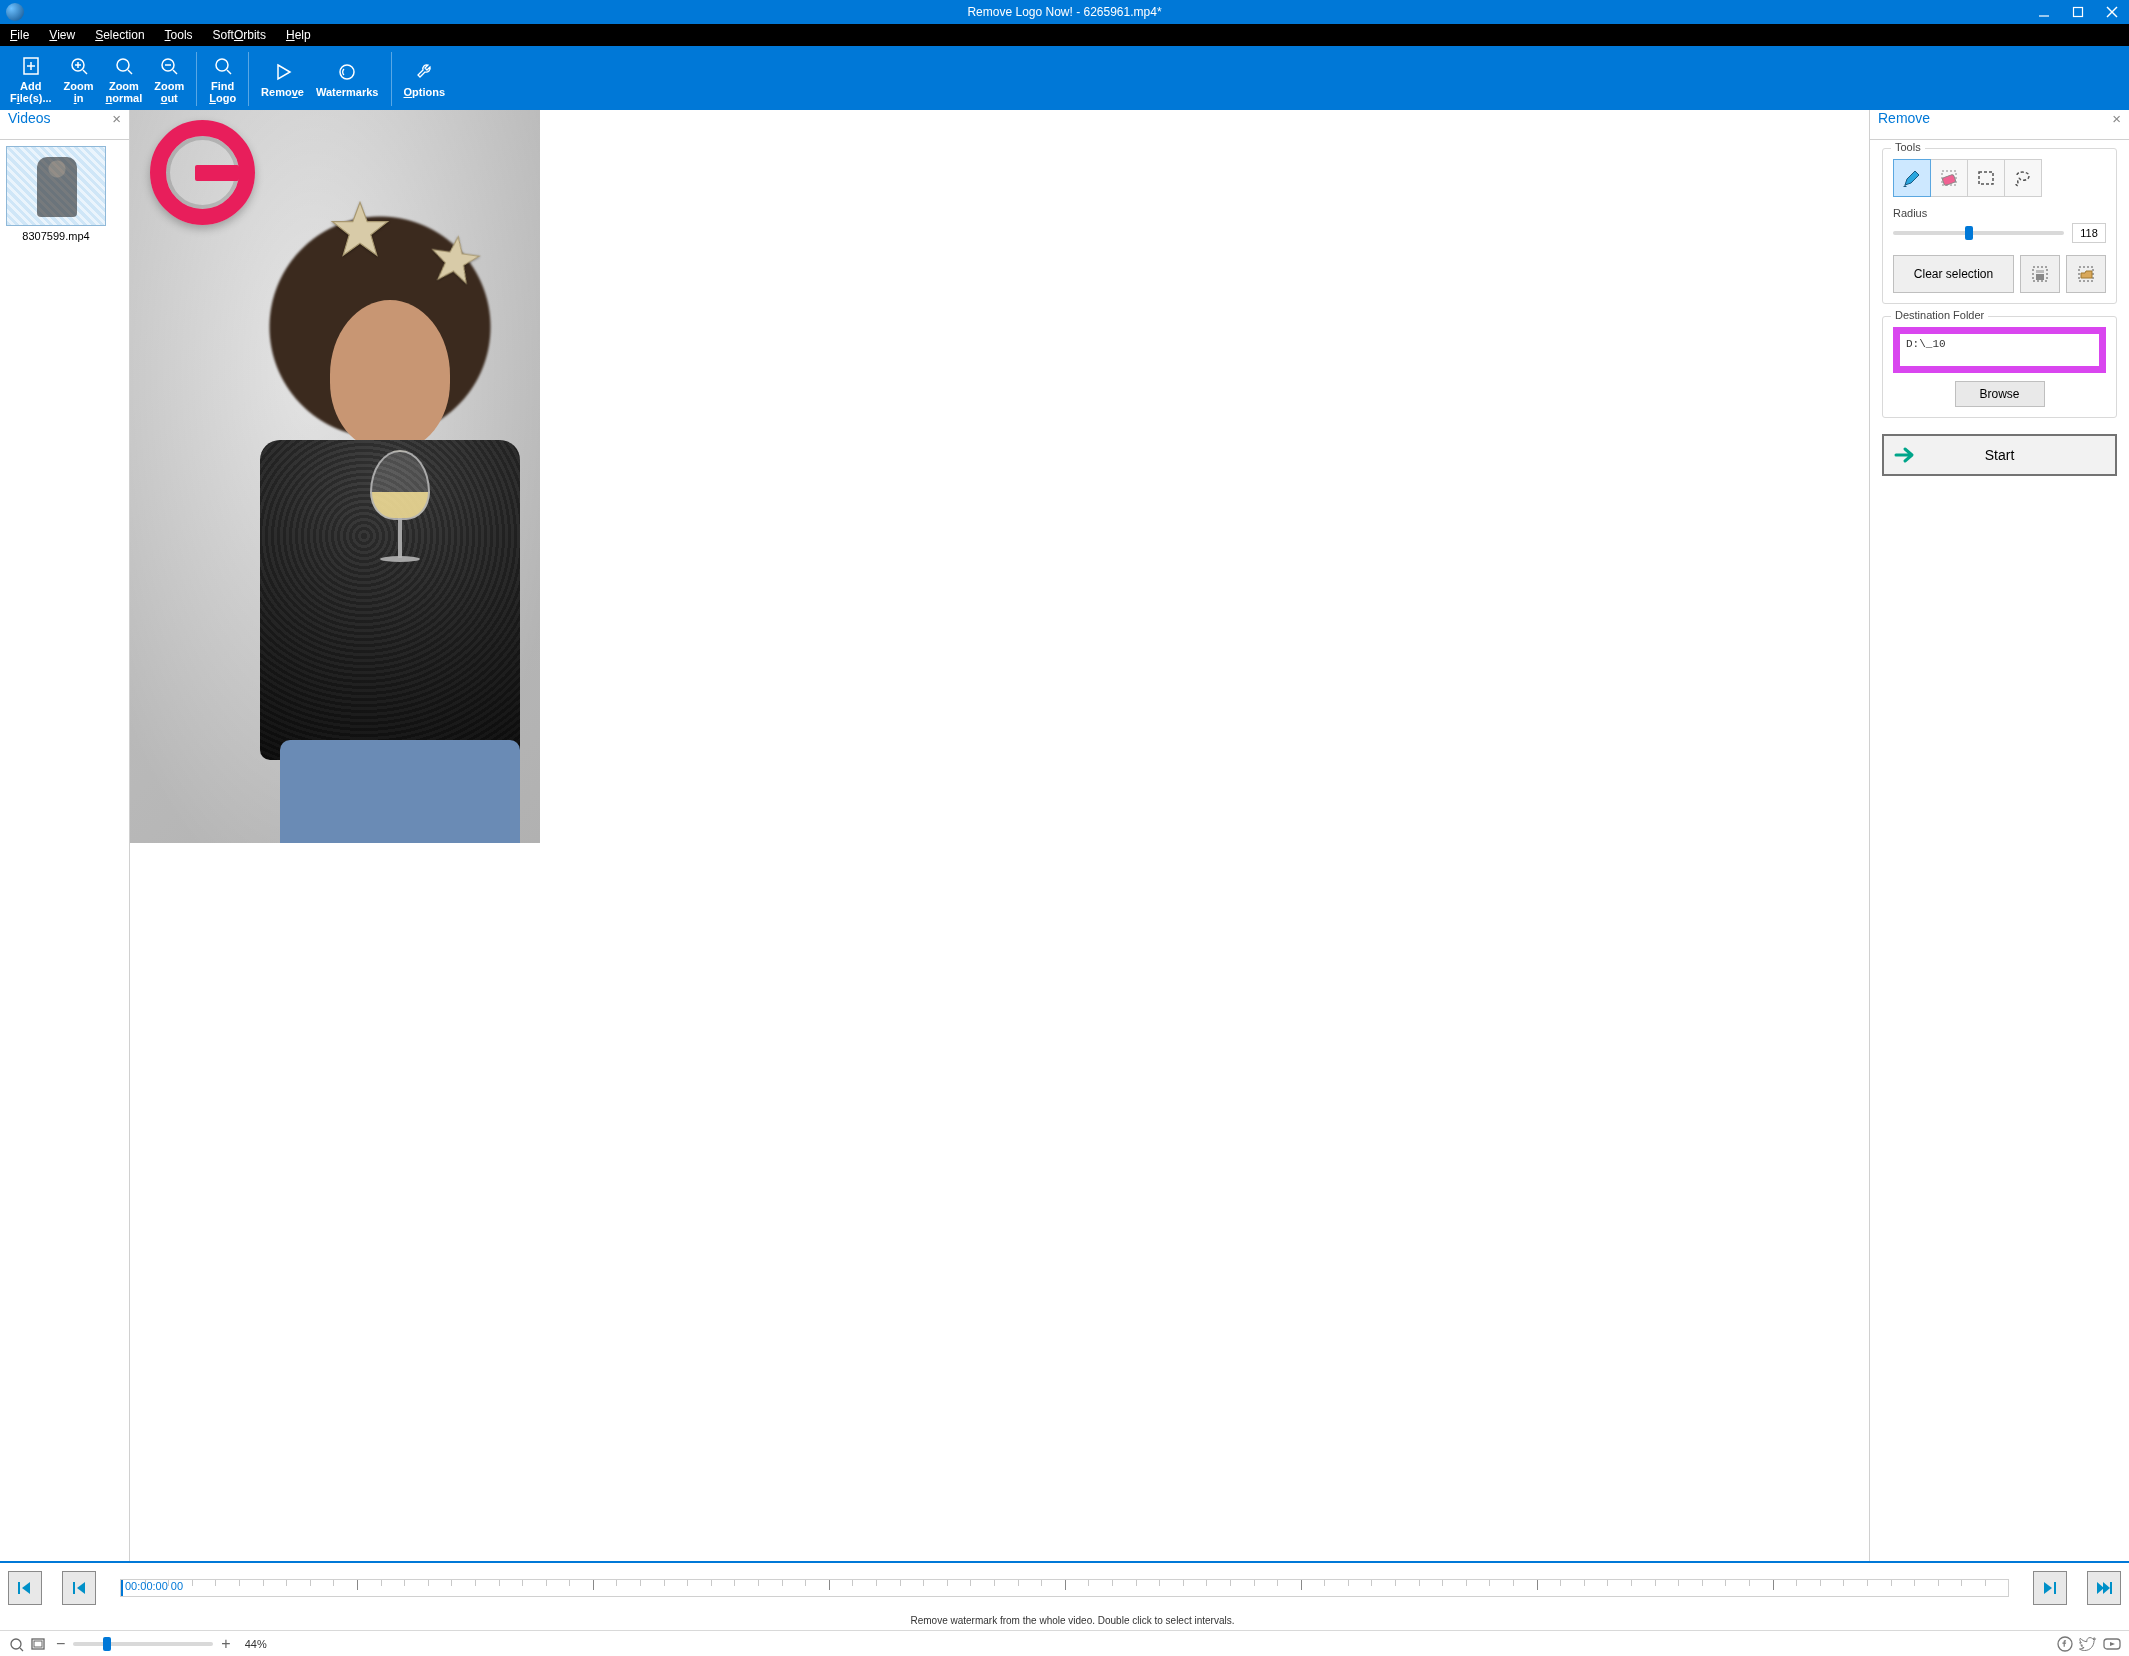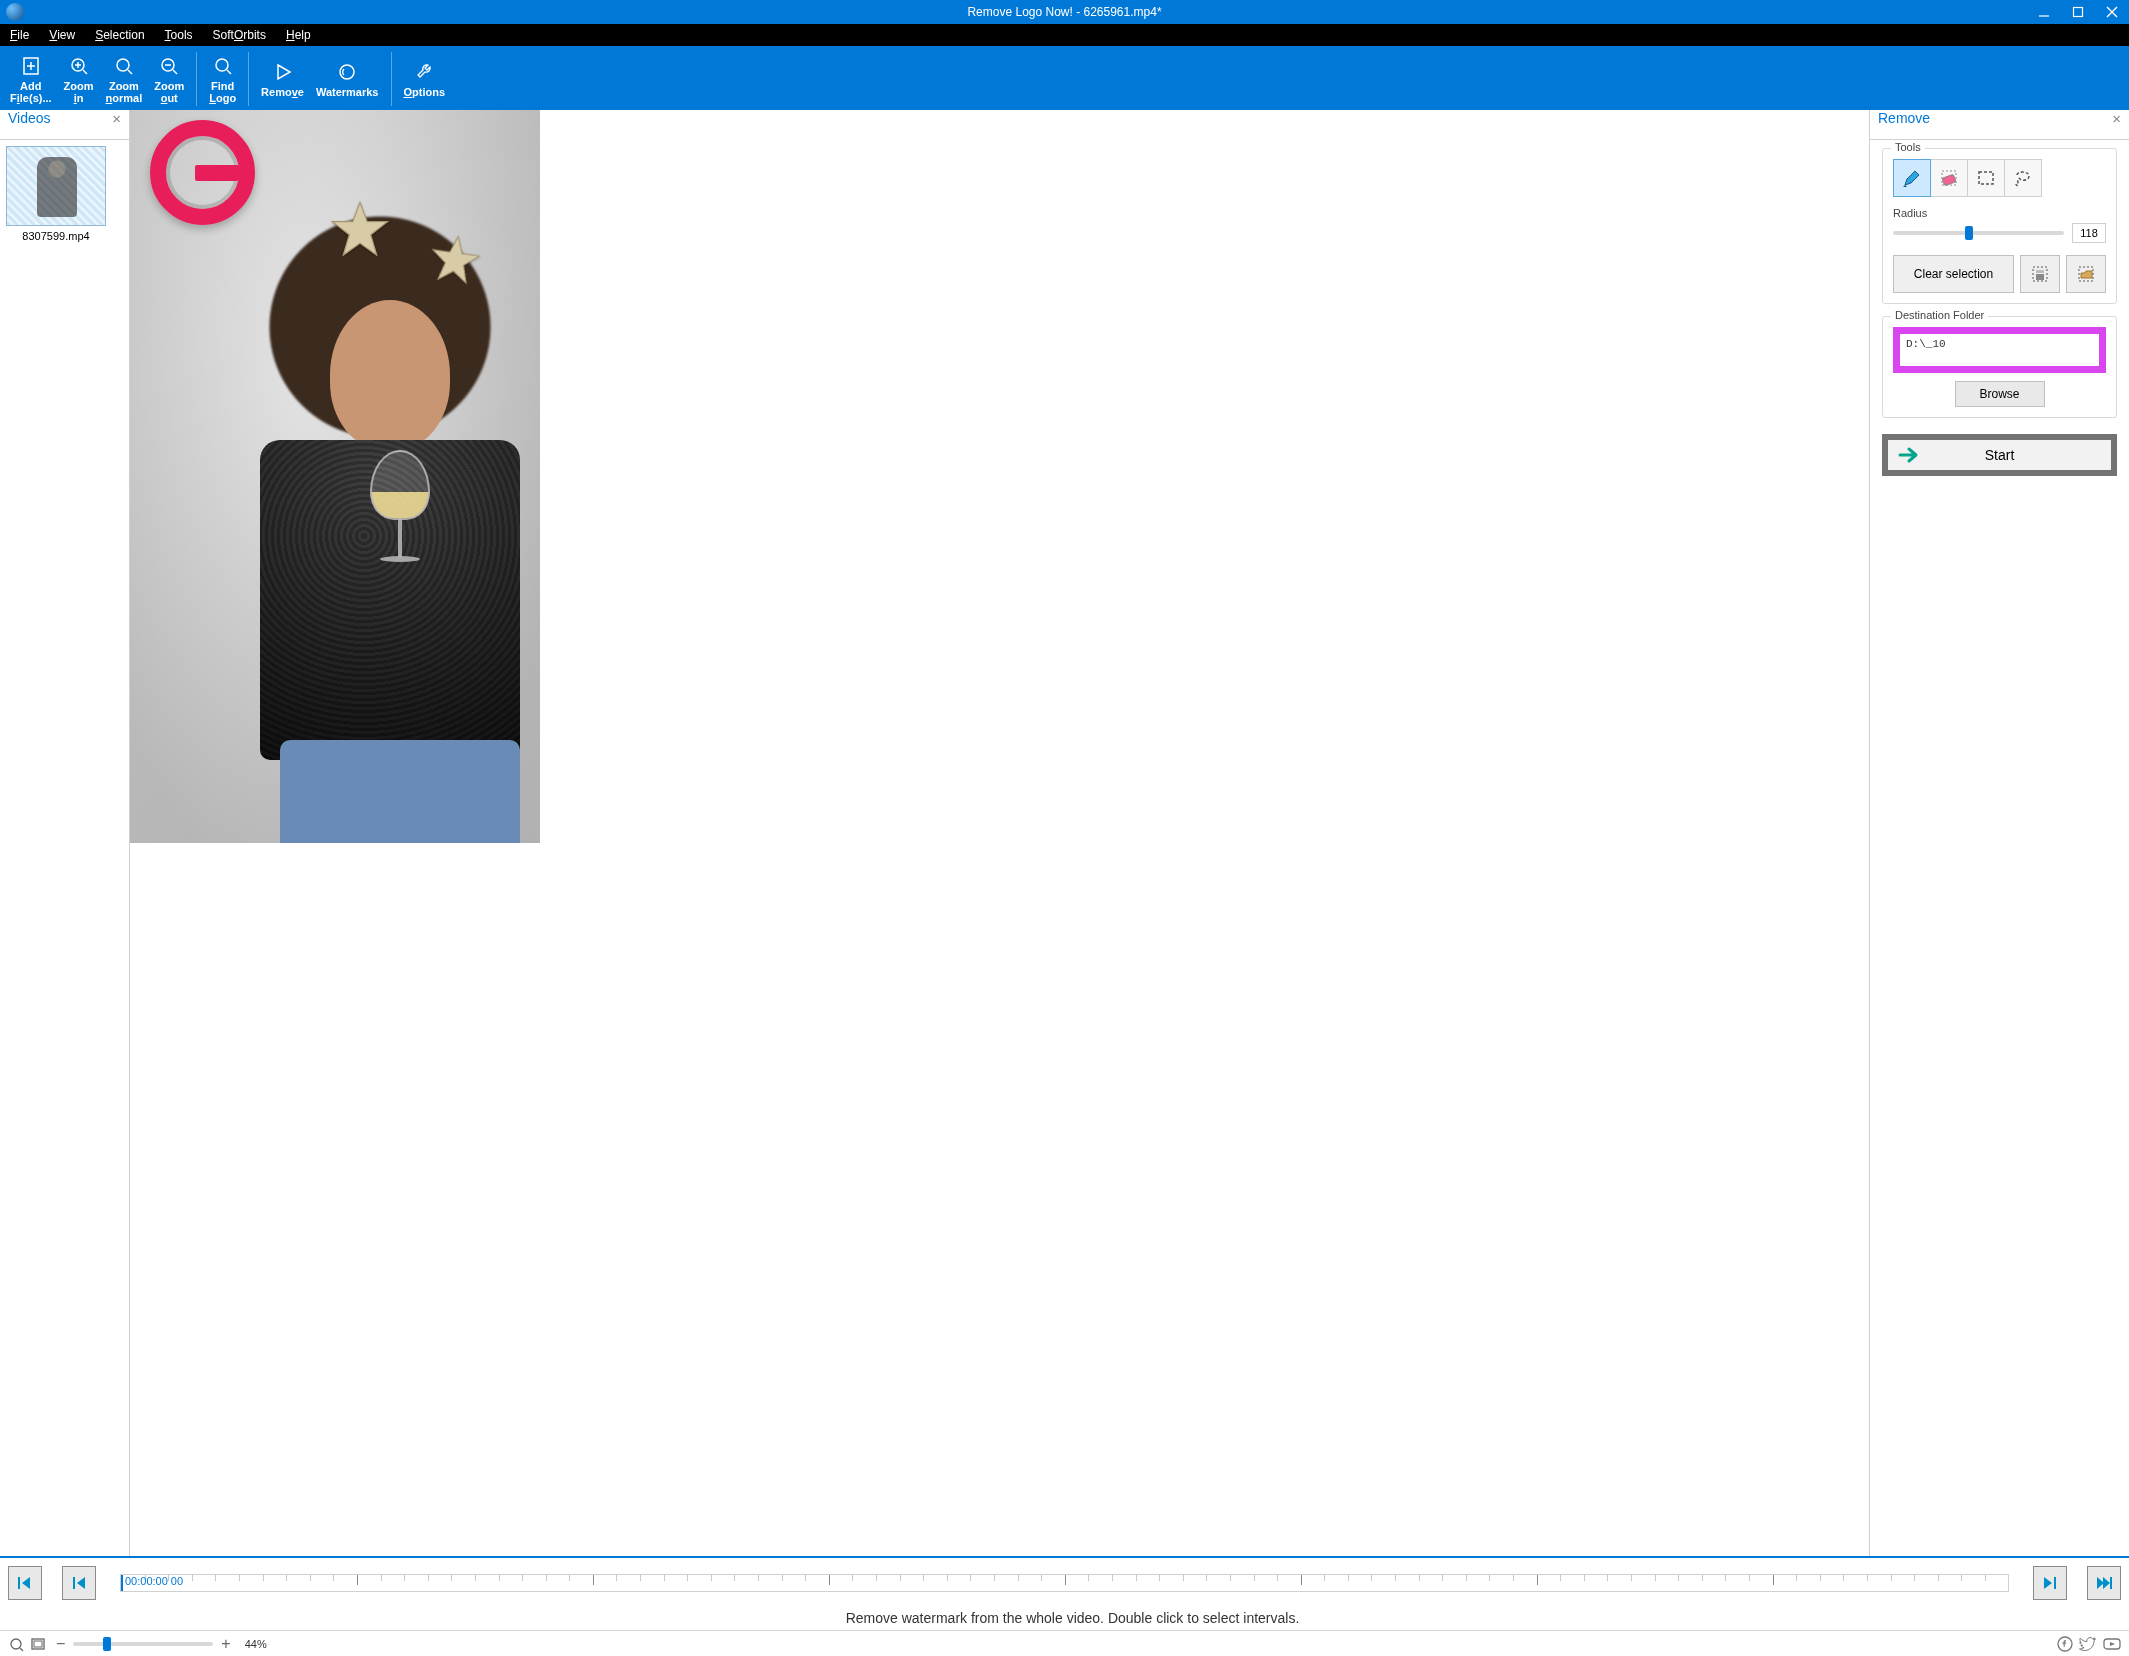--- a/index.html
+++ b/index.html
@@ -73,36 +73,36 @@
 .slider { flex:1; height:4px; background:#d9d9d9; position:relative; border-radius:2px; }
 .slider .thumb { position:absolute; top:-5px; width:8px; height:14px; background:#0078d7; border-radius:2px; }
 .radius-val { width:34px; height:20px; border:1px solid #cfcfcf; font-size:11px; display:flex; align-items:center; justify-content:center; }
 .sel-row { display:flex; gap:6px; margin-top:12px; }
 .btn { border:1px solid #bfbfbf; background:#efefef; display:flex; align-items:center; justify-content:center; cursor:default; }
 .btn.wide { flex:1; height:38px; font-size:12px; }
 .btn.sq { width:40px; height:38px; }
 .dest-box { width: calc(100% - 0px); height:46px; border:7px solid #d946ef; padding:4px 6px; font-size:11px; color:#333; background:#fff;font-family:Liberation Mono, monospace; }
 .browse-row { display:flex; justify-content:center; margin-top:8px; }
 .browse-btn { width:90px; height:26px; border:1px solid #bfbfbf; background:#e9e9e9; font-size:12px; }
-.start-btn { margin:12px 12px 0 12px; height:42px; border:6px solid #737373; background:#f2f2f2; display:flex; align-items:center; padding:0 10px; font-size:14px; }
+.start-btn { margin:12px 12px 0 12px; height:42px; border:2px solid #737373; background:#f2f2f2; display:flex; align-items:center; padding:0 10px; font-size:14px; }
 .start-btn .arrow { color:#00a58a; margin-right:auto; }
 .start-btn .stext { position:absolute; left:50%; transform:translateX(-50%); }
 .start-wrap { position:relative; }
 
 
 .timeline { border-top: 2px solid #0078d7; background:#fff; }
 .tl-top { height:50px; display:flex; align-items:stretch; padding:16px 8px; gap:20px; }
 .tl-btn { width:34px; height:34px; border:1px solid #8a8a8a; background:#e8e8e8; display:flex; align-items:center; justify-content:center; align-self:center; }
 .tl-track-wrap { flex:1; border:1px solid #d0d0d0; position:relative; margin:0 4px; }
 .tl-track-wrap .ruler { position:absolute; top:0; left:0; right:0; height:10px; display:flex; }
 .tl-track-wrap .ruler .tick { flex:1; border-left:1px solid #c8c8c8; height:6px; }
 .tl-track-wrap .ruler .tick.major { height:10px; border-left-color:#888; }
 .tl-track-wrap .playhead { position:absolute; left:0; top:0; bottom:0; width:2px; background:#0078d7; }
 .tl-track-wrap .timecode { position:absolute; left:4px; bottom:4px; font-size:11px; color:#0078d7; }
-.tl-hint { text-align:center; font-size:14px; color:#333; padding:2px 0 4px 16px; }
+.tl-hint { text-align:center; font-size:10px; color:#333; padding:2px 0 4px 16px; }
 .status-bar { height:26px; border-top:1px solid #d9d9d9; display:flex; align-items:center; padding:0 8px; gap:8px; }
 .status-bar .sb-left { display:flex; align-items:center; gap:6px; }
 .status-bar .zoom-slider-wrap { display:flex; align-items:center; gap:8px; margin-left:4px;}
 .status-bar .zoom-slider { width:140px; height:4px; background:#d9d9d9; position:relative; border-radius:2px; }
 .status-bar .zoom-slider .zthumb { position:absolute; top:-5px; left:30px; width:8px; height:14px; background:#0078d7; border-radius:2px; }
 .status-bar .social { margin-left:auto; display:flex; gap:6px; color:#666; }
 svg { display:block; }
 </style>
 </head>
 <body>

